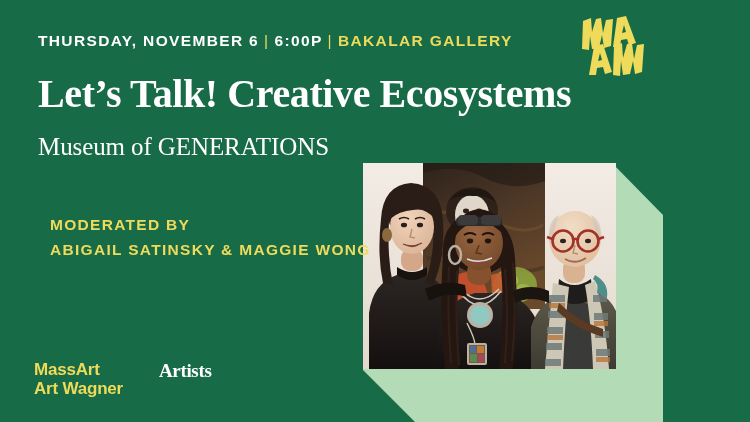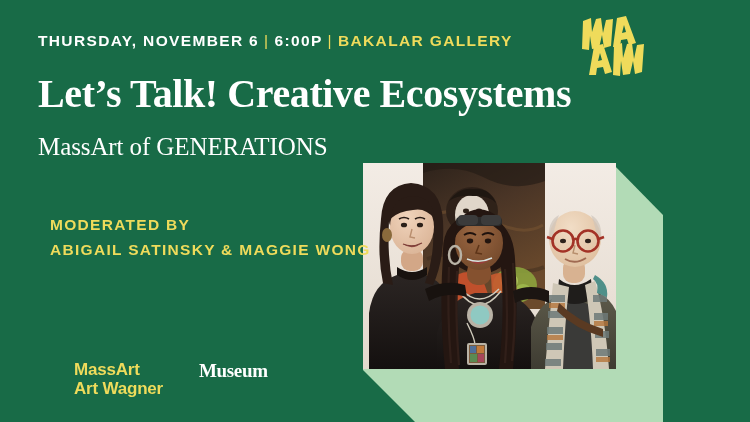--- a/index.html
+++ b/index.html
@@ -116,21 +116,20 @@
 
   
   #footer-logos {
     position: absolute;
     left: 34px;
     top: 360px;
     z-index: 3;
     display: flex;
     align-items: flex-start;
     gap: 36px;
-    margin-left: 40px;
   }
   .logo-block { line-height: 1.12; white-space: nowrap; }
   .logo-block .ln { display: block; }
 
   #logo-massart {
     color: #EFDB5B;
     font-size: 17px;
     font-weight: 700;
     letter-spacing: -0.2px;
   }
@@ -353,35 +352,35 @@
     </svg>
   </div>
 
   <div id="eyebrow">
     <span class="w">THURSDAY, NOVEMBER 6</span><span class="sep">|</span><span class="w">6:00P</span><span class="sep">|</span><span class="y">BAKALAR GALLERY</span>
   </div>
 
   <h1 id="headline">Let’s Talk! Creative Ecosystems</h1>
 
   <div id="subhead">
-    <span class="line">MassArt of GENERATIONS</span>
+    <span class="line">Museum of GENERATIONS</span>
   </div>
 
   <div id="moderators">
     <span class="line">MODERATED BY</span>
     <span class="line">ABIGAIL SATINSKY &amp; MAGGIE WONG</span>
   </div>
 
   <div id="footer-logos">
     <div class="logo-block" id="logo-massart">
       <span class="ln">MassArt</span>
       <span class="ln">Art Wagner</span>
     </div>
     <div class="logo-block" id="logo-wagner">
-      <span class="ln">Museum</span>
+      <span class="ln">Artists</span>
     </div>
   </div>
 
   <div id="maam-logo">
     <svg viewBox="0 0 68 62" role="img">
       <g fill="#EFDB5B">
 
         <path d="M2 5 L10 2 L11 16 L15 3 L20 2 L22 17 L25 4 L32 3 L30 30 L23 32 L21 19 L18 32 L11 33 L9 20 L8 34 L1 33 Z"></path>
         <path d="M36 2 L45 0 L55 27 L48 29 L46 23 L40 24 L39 31 L32 31 Z M41 17 L45 16 L43 9 Z"></path>
 

